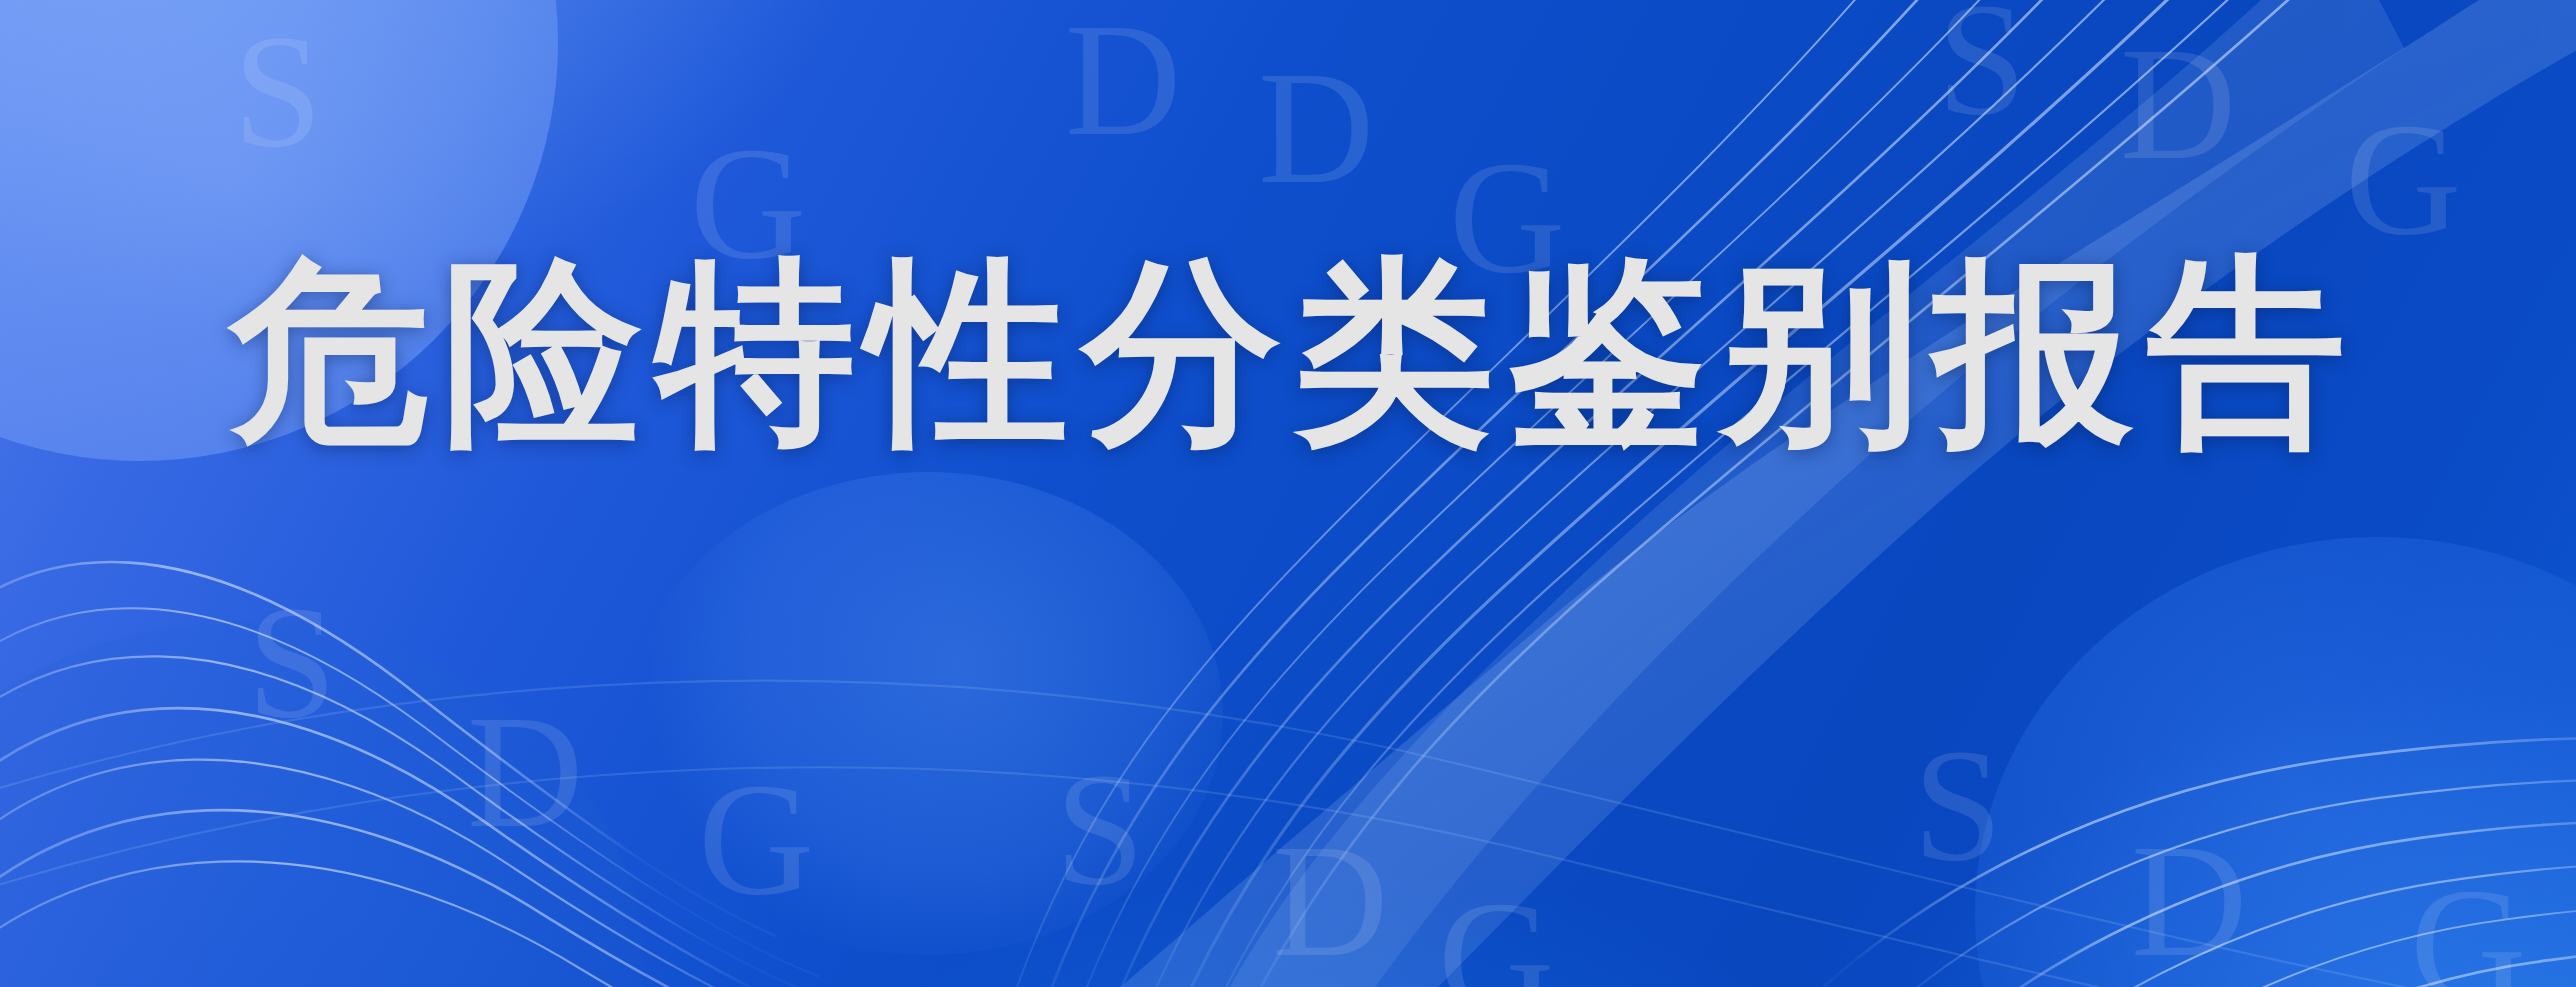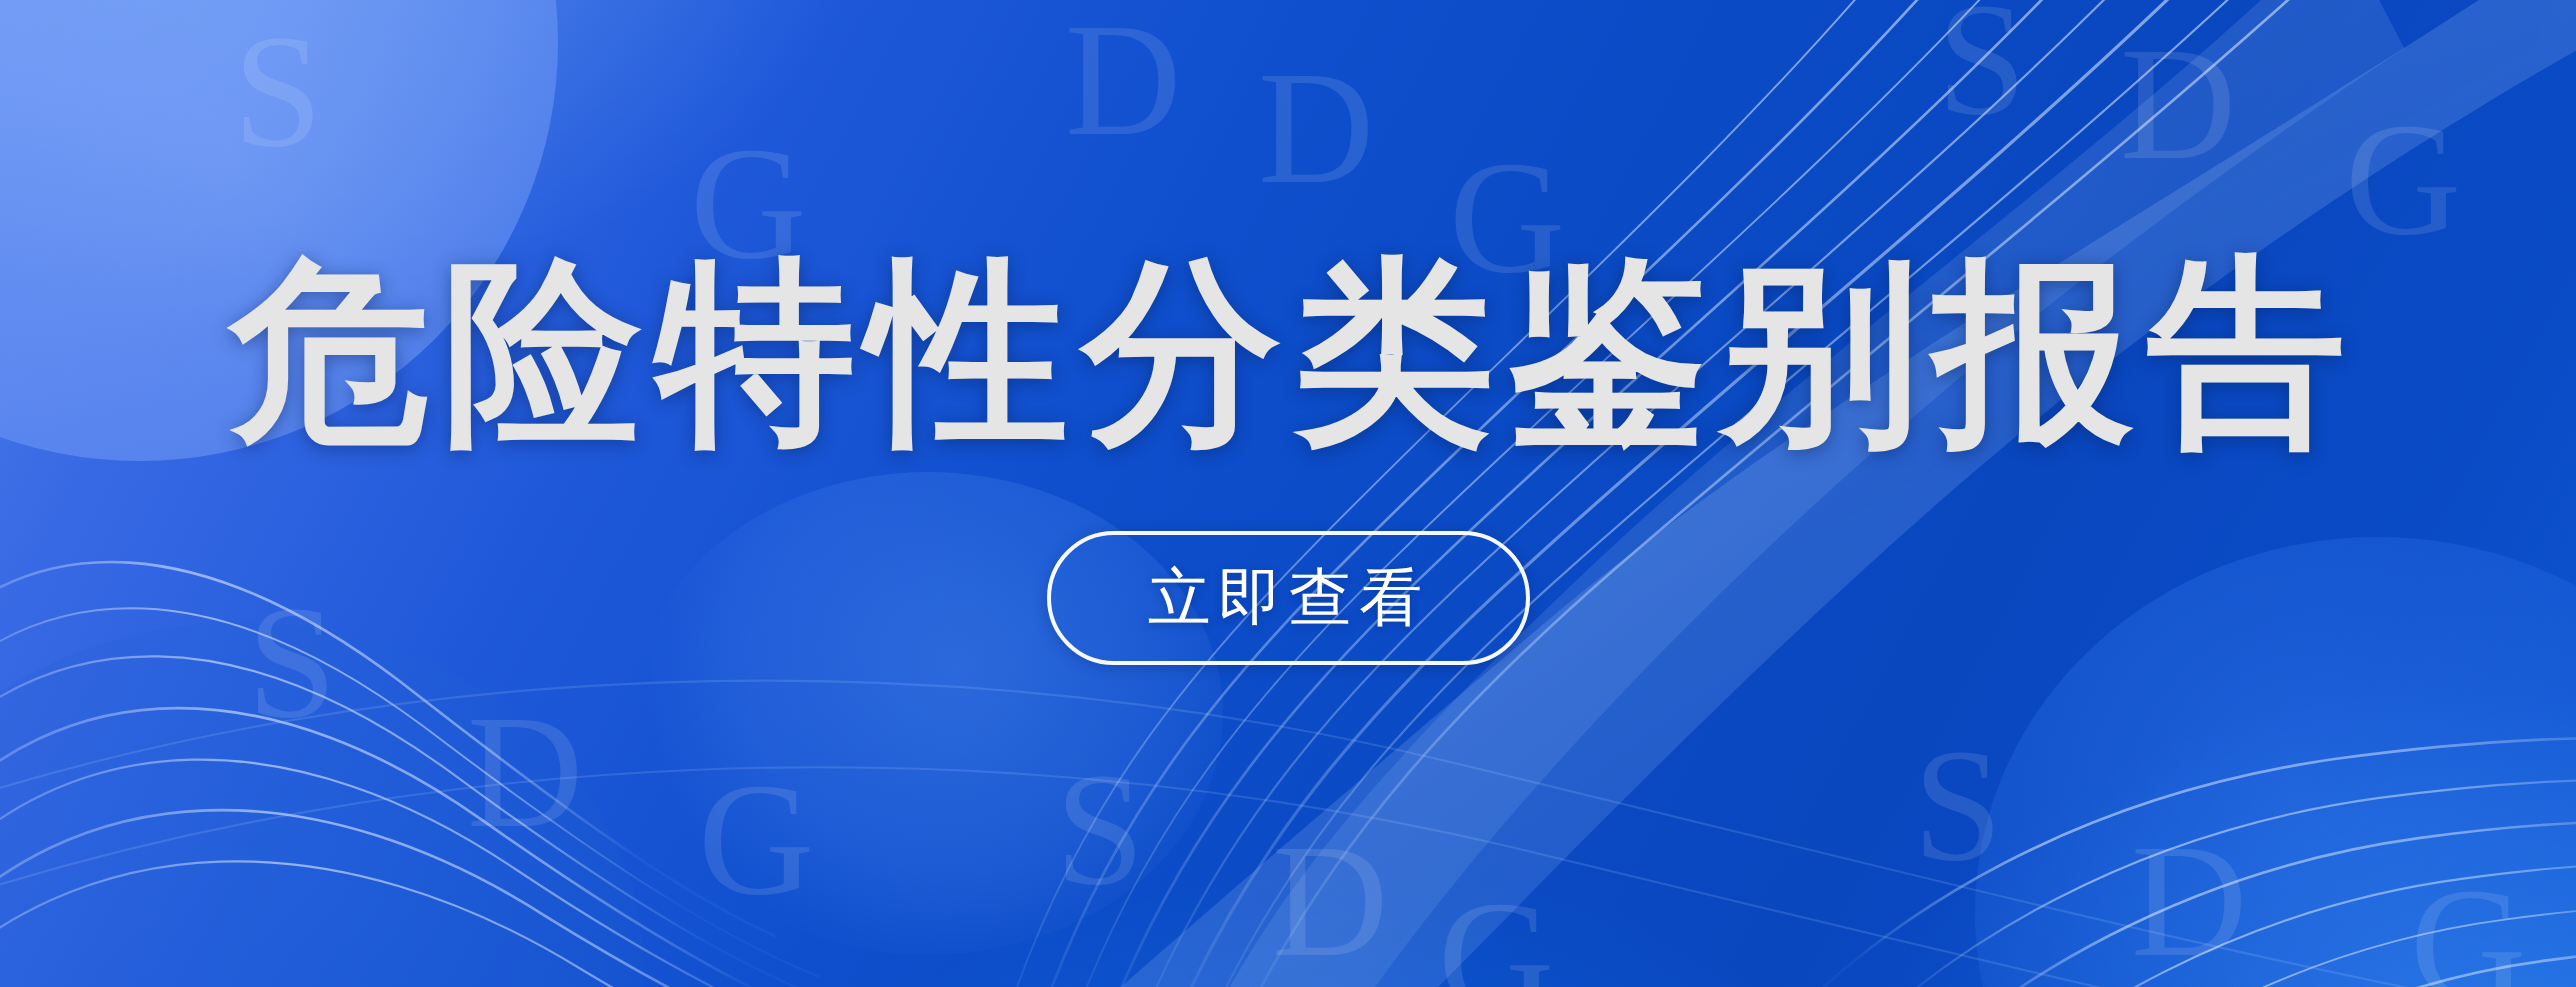--- a/index.html
+++ b/index.html
@@ -228,19 +228,16 @@
       <span class="wm" style="left: 1055px; top: 749px; font-size: 161px; color: rgba(255, 255, 255, 0.114);">S</span>
       <span class="wm" style="left: 1272px; top: 821px; font-size: 161px; color: rgba(255, 255, 255, 0.114);">D</span>
       <span class="wm" style="left: 1438px; top: 877px; font-size: 161px; color: rgba(255, 255, 255, 0.114);">G</span>
       <span class="wm" style="left: 1913px; top: 725px; font-size: 161px; color: rgba(255, 255, 255, 0.114);">S</span>
       <span class="wm" style="left: 2131px; top: 821px; font-size: 161px; color: rgba(255, 255, 255, 0.114);">D</span>
       <span class="wm" style="left: 2410px; top: 864px; font-size: 161px; color: rgba(255, 255, 255, 0.114);">G</span>
     </div>
 
   <div class="content">
     <div class="title">危险特性分类鉴别报告</div>
-    <div class="cta-wrap">
-      <button class="cta">立即查看</button>
-    </div>
   </div>
 
 </div>
 
 
 </body></html>

